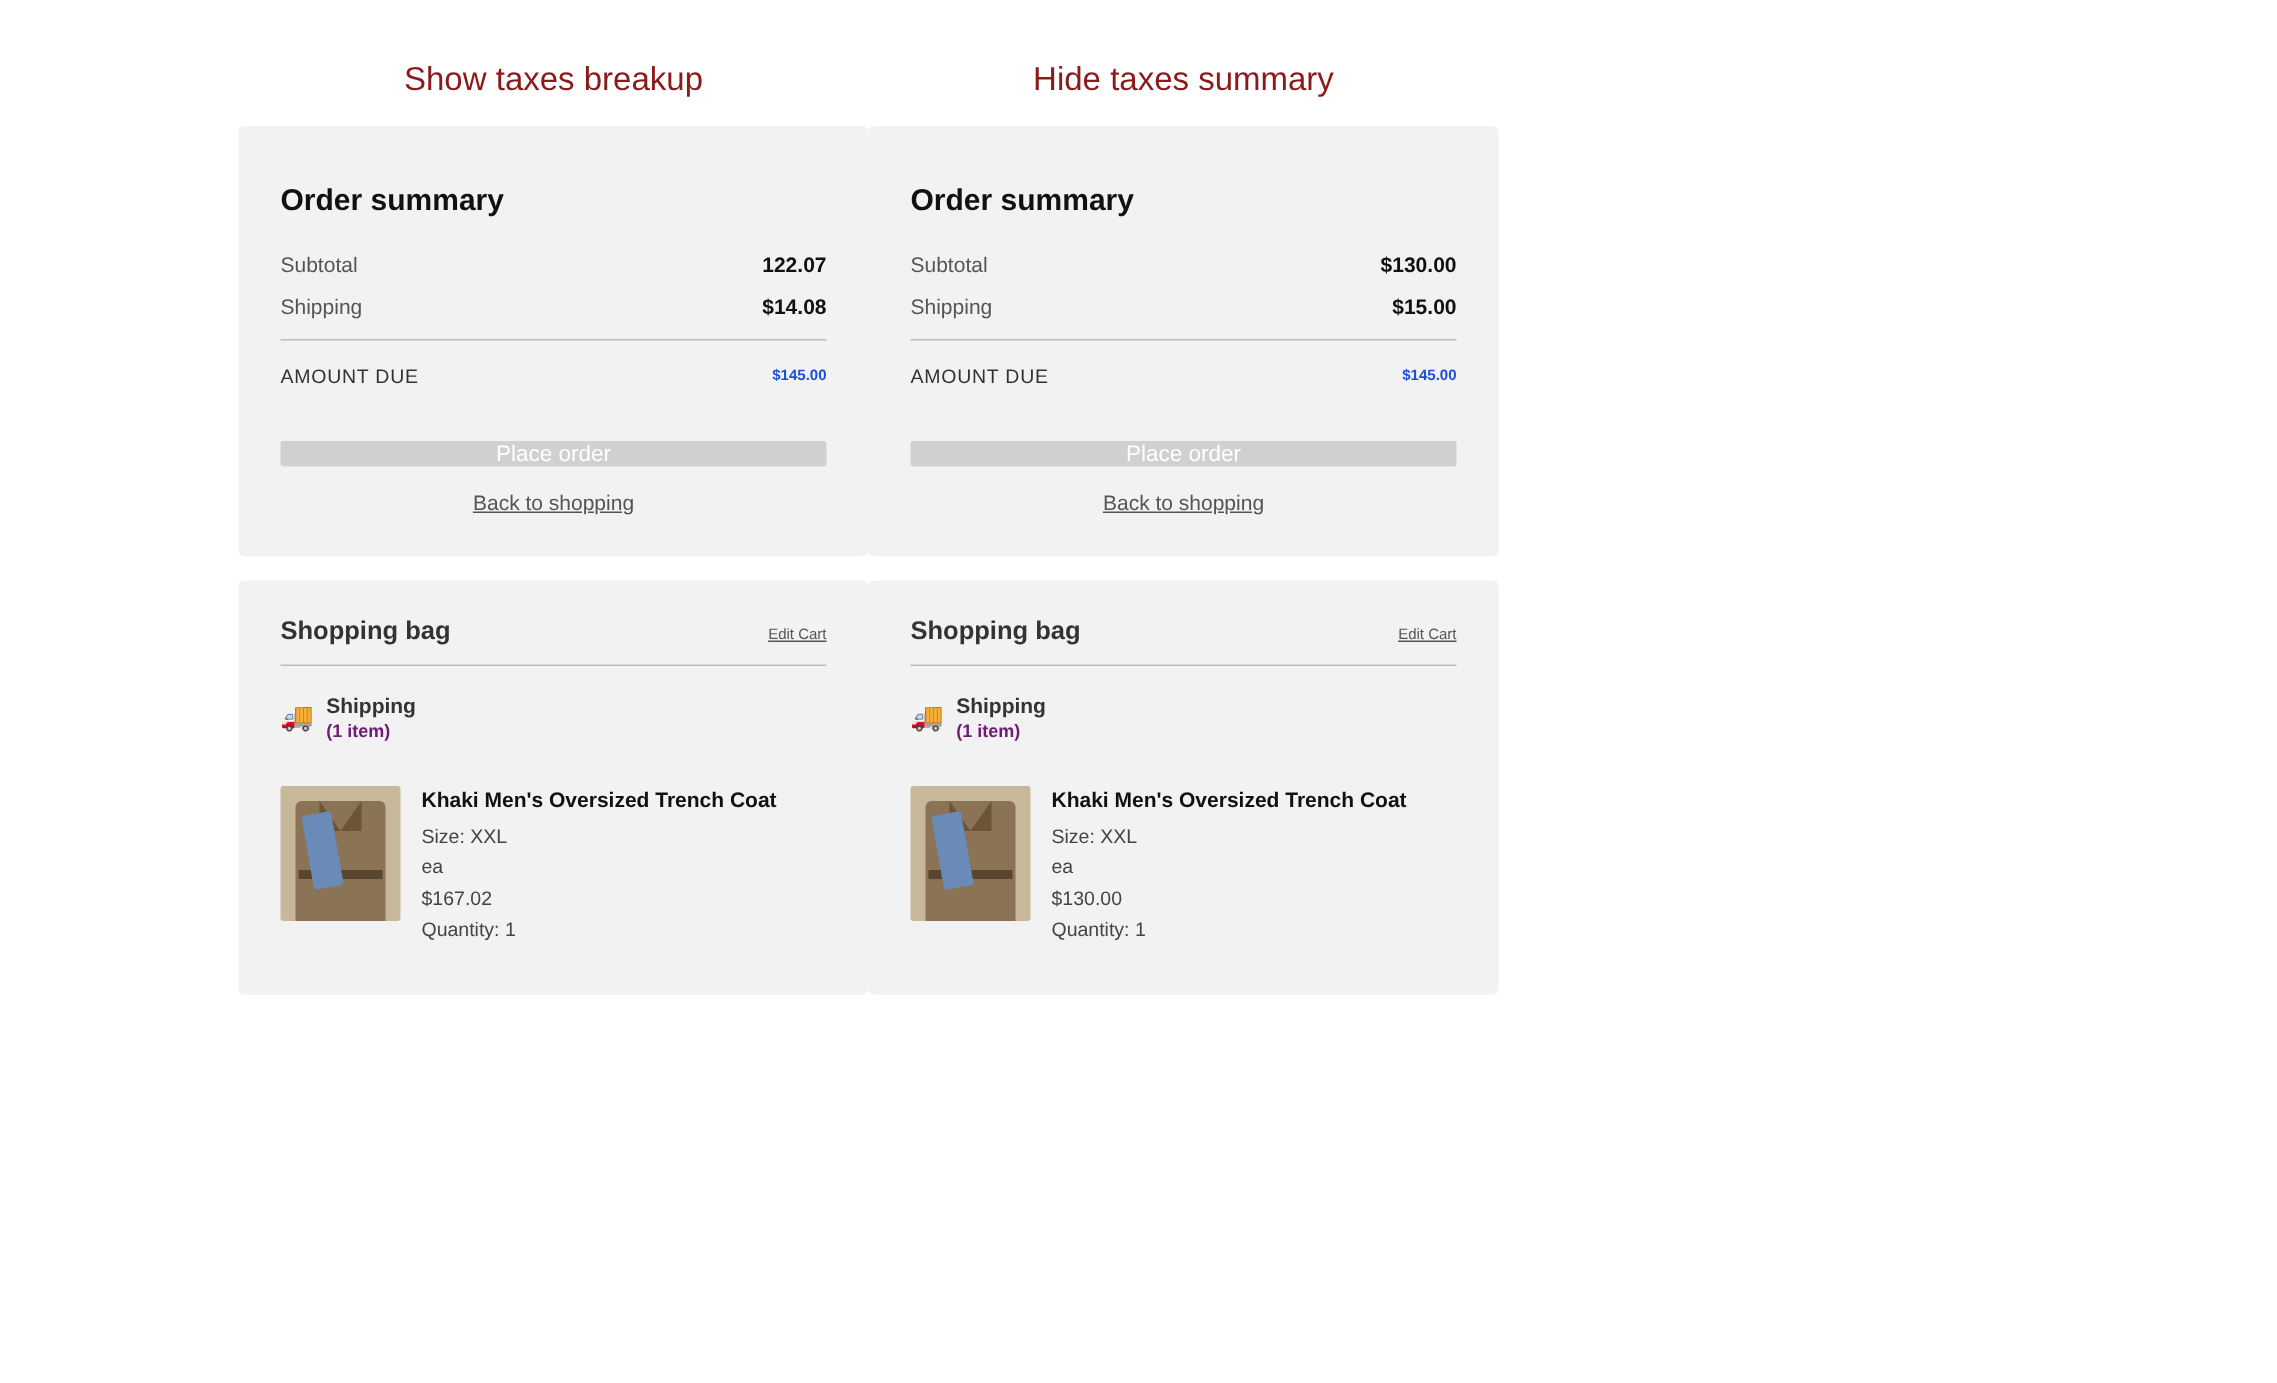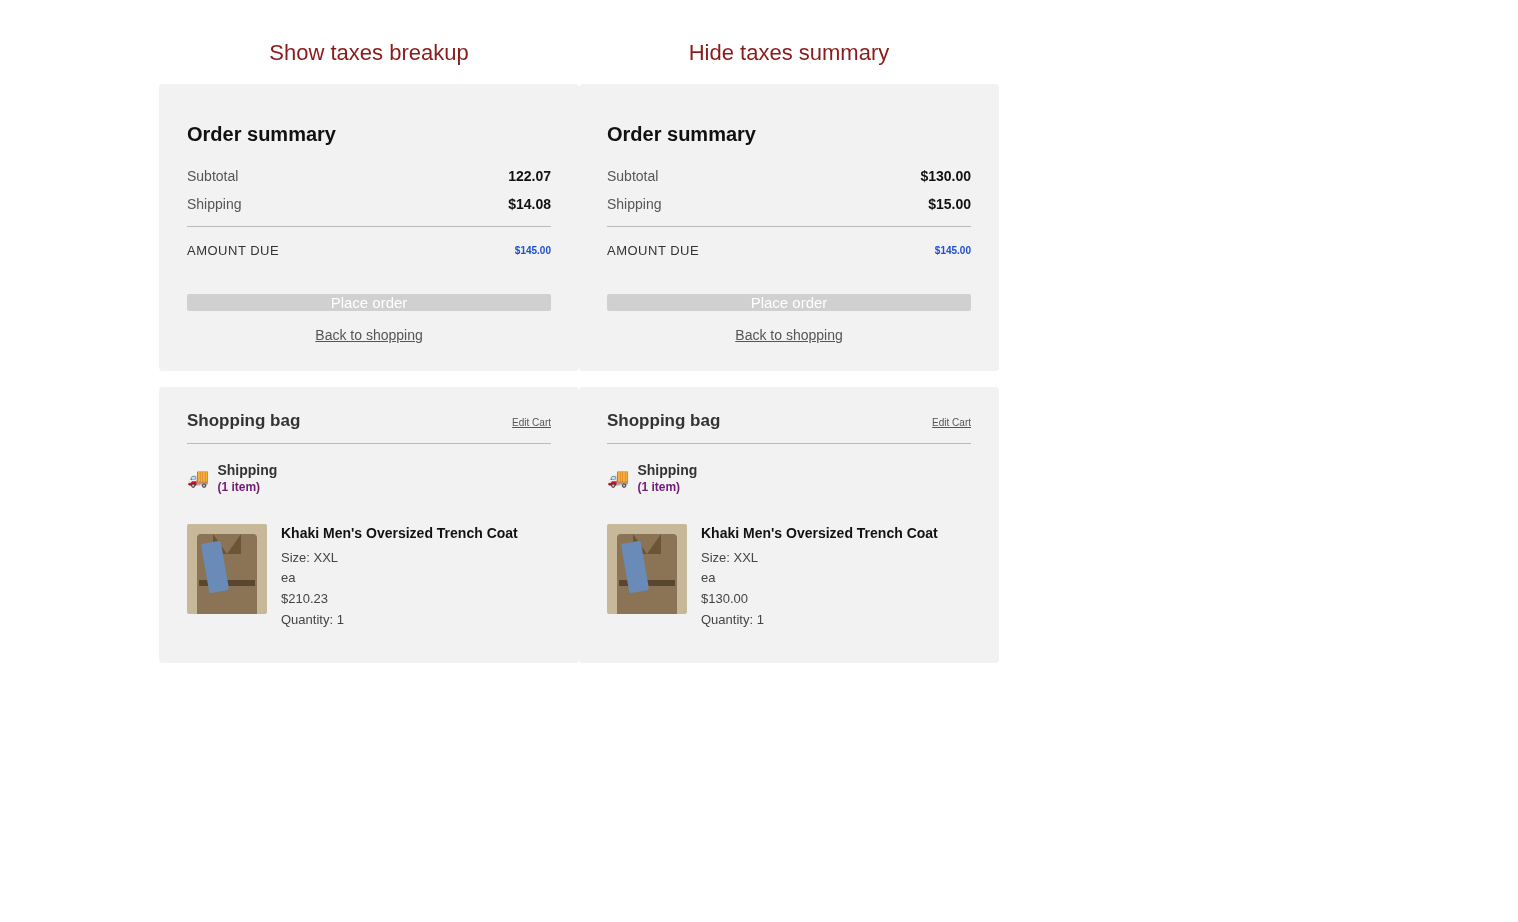--- a/index.html
+++ b/index.html
@@ -266,21 +266,21 @@
           <div class="coat-body"></div>
           <div class="coat-collar"></div>
           <div class="coat-belt"></div>
           <div class="coat-scarf"></div>
         </div>
         <div class="product-details">
           <div class="product-name">Khaki Men's Oversized Trench Coat</div>
           <div class="product-meta">
             <span>Size: XXL</span><br>
             <span>ea</span><br>
-            <span>$210.23</span><br>
+            <span>$167.02</span><br>
             <span>Quantity: 1</span>
           </div>
         </div>
       </div>
     </div>
   </div>
 
   <div class="column">
     <h2 class="column-title">Hide taxes summary</h2>
 

